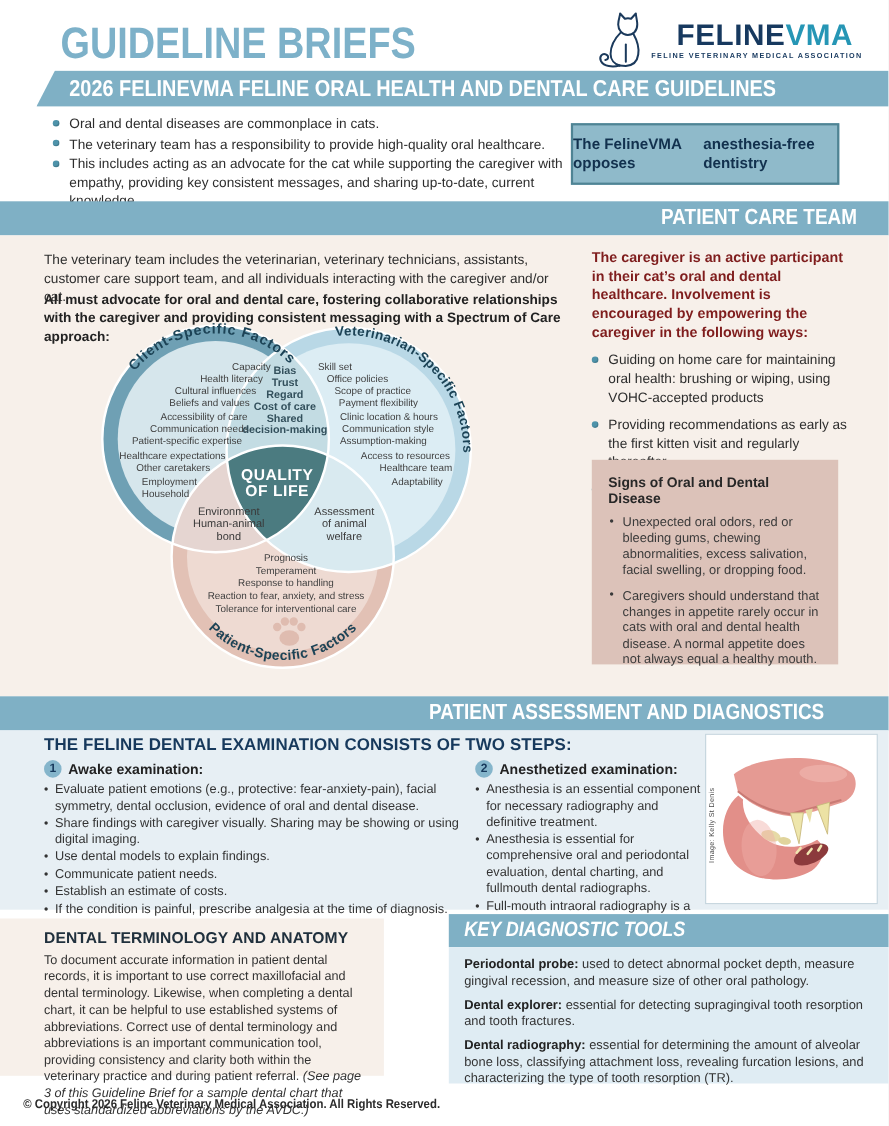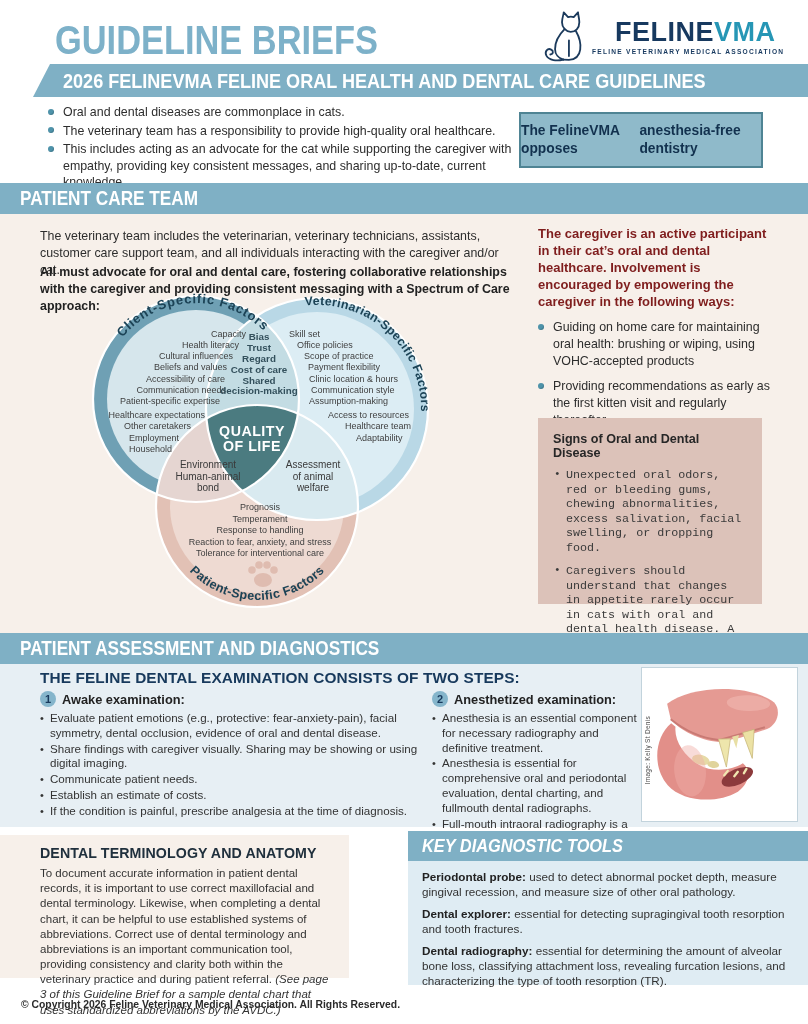--- a/index.html
+++ b/index.html
@@ -42,40 +42,40 @@
     background:#4e93aa; box-shadow:inset -1px -1px 0 rgba(0,0,0,0.15);
   }
   .callout {
     position:absolute; left:519px; top:112px; width:244px; height:56px;
     background:#8fbaca; border:2px solid #4f8494;
     display:flex; flex-direction:row; align-items:center; justify-content:center;
     font-weight:700; font-size:13.8px; color:#12314e; line-height:1.3;
   }
 
   
-  .band { position:absolute; left:0; width:808px; height:31px; background:#7fb0c5; display:flex; align-items:center; padding-left:20px; }
+  .band { position:absolute; left:0; width:808px; height:31px; background:#7fb0c5; display:flex; align-items:center; padding-left:20px;justify-content:flex-end; }
   .band span { font-size:20px; }
   #band-pct { top:183px; }
   #band-assess { top:633px; }
 
   
   .pct-body { position:absolute; left:0; top:214px; width:808px; height:419px; background:#f7f0ea; }
   .pct-p1 { position:absolute; left:40px; top:228px; width:478px; font-size:12.4px; line-height:1.36; color:#2d2d2d; }
   .pct-p2 { position:absolute; left:40px; top:264px; width:490px; font-size:12.4px; line-height:1.36; color:#222; font-weight:700; }
   #venn { position:absolute; left:60px; top:292px; width:410px; height:343px; }
   svg text { font-family:"Liberation Sans", sans-serif; }
 
   .care-col { position:absolute; left:538px; top:226px; width:233px; }
   .care-intro { font-size:13px; font-weight:700; color:#7f1d1d; line-height:1.3; margin-bottom:9px; }
   .care-list { list-style:none; }
   .care-list li { font-size:12.4px; margin-bottom:9px; color:#2d2d2d; }
   .signs-box { position:absolute; left:538px; top:418px; width:224px; height:186px; background:#dcc2b9; padding:14px 15px 10px 15px; }
   .signs-title { font-size:12.6px; font-weight:700; color:#272727; margin-bottom:8px; }
   .signs-list { list-style:none; }
-  .signs-list li { position:relative; padding-left:13px; font-size:11.7px; line-height:1.24; color:#3a3a3a; margin-bottom:9px;font-family:Liberation Mono, monospace; }
+  .signs-list li { position:relative; padding-left:13px; font-size:11.7px; line-height:1.24; color:#3a3a3a; margin-bottom:9px; }
   .signs-list li::before { content:"•"; position:absolute; left:1px; top:0; color:#3a3a3a; font-size:11px; }
 
   
   .assess-body { position:absolute; left:0; top:664px; width:808px; height:163px; background:#e7eff4; }
   .assess-heading { position:absolute; left:40px; top:669px; font-size:15.4px; font-weight:700; color:#17395c; letter-spacing:0.1px; }
   .step-col { position:absolute; top:691px; }
   #step-col-0 { left:40px; width:382px; }
   #step-col-1 { left:432px; width:208px; }
   .step-title-row { display:flex; align-items:center; margin-bottom:4px; }
   .step-badge { width:16px; height:16px; border-radius:50%; background:#85b5cb; color:#17395c;
@@ -258,20 +258,21 @@
   <div class="assess-heading">THE FELINE DENTAL EXAMINATION CONSISTS OF TWO STEPS:</div>
 
   <div class="step-col" id="step-col-0">
     <div class="step-title-row">
       <span class="step-badge">1</span>
       <span class="step-title">Awake examination:</span>
     </div>
     <ul class="step-list">
         <li>Evaluate patient emotions (e.g., protective: fear-anxiety-pain), facial symmetry, dental occlusion, evidence of oral and dental disease.</li>
         <li>Share findings with caregiver visually. Sharing may be showing or using digital imaging.</li>
+        <li>Use dental models to explain findings.</li>
         <li>Communicate patient needs.</li>
         <li>Establish an estimate of costs.</li>
         <li>If the condition is painful, prescribe analgesia at the time of diagnosis.</li>
       </ul>
   </div>
 
   <div class="step-col" id="step-col-1">
     <div class="step-title-row">
       <span class="step-badge">2</span>
       <span class="step-title">Anesthetized examination:</span>

